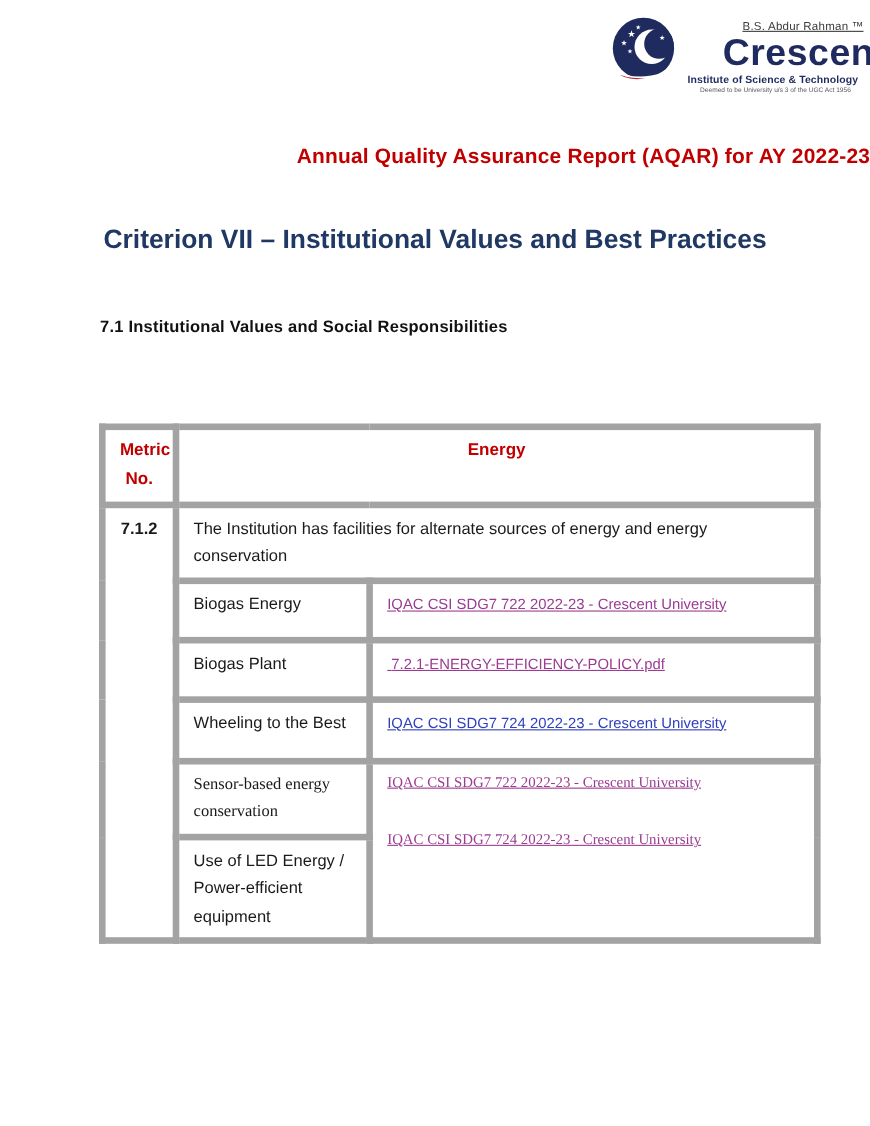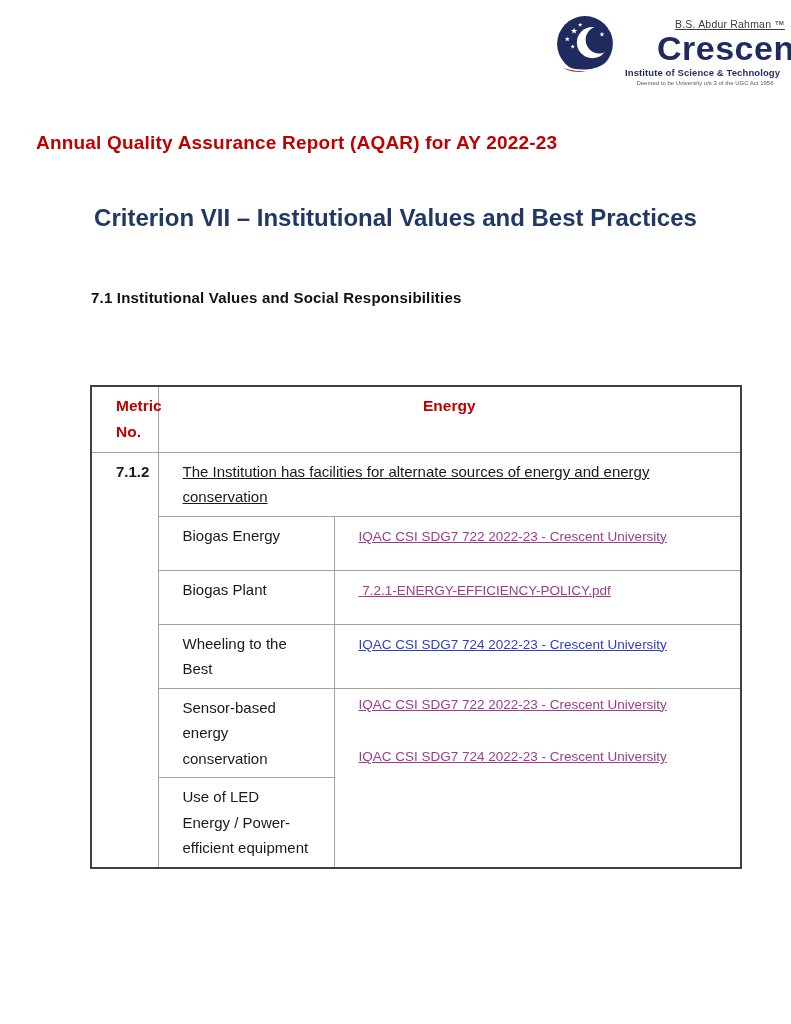--- a/index.html
+++ b/index.html
@@ -33,21 +33,21 @@
     margin-top: 2px; white-space: nowrap; letter-spacing: 0.1px;
   }
   .logo-tagline {
     font-size: 6px; color: #5a5a5a; margin-top: 2px;
     white-space: nowrap; align-self: center;
   }
 
   
   .title-main {
     position: absolute; top: 132px; left: 0; width: 100%;
-    text-align: left; color: #C00000;
+    text-align: right; color: #C00000;
     font-size: 19px; font-weight: bold; letter-spacing: 0.2px; padding-left: 36px;
   }
   .title-criterion {
     position: absolute; top: 204px; left: 0; width: 100%;
     text-align: center; color: #1F3864;
     font-size: 24px; font-weight: bold;
   }
   .section-heading {
     position: absolute; top: 289px; left: 91px;
     color: #111111; font-size: 15px; font-weight: bold;
@@ -55,42 +55,42 @@
   }
 
   
   .report-table {
     position: absolute; top: 385px; left: 90px;
     width: 650px;
     border-collapse: collapse;
     table-layout: fixed;
   }
   .report-table td, .report-table th {
-    border: 1px solid #a3a3a3;
+    border: 6px solid #a3a3a3;
     vertical-align: top;
-    padding: 6px 24px;
+    padding: 6px 13px;
     font-size: 15px;
     line-height: 1.7;
     text-align: left;
     font-weight: normal;
     margin-left: 36px;
   }
   .report-table { border: 2px solid #3F3F3F; }
   .col-metric { width: 67px; }
   .col-label  { width: 176px; }
   .col-link   { width: 407px; }
 
   th.hdr { color: #C00000; font-weight: bold; text-align: center; font-size: 15.5px; height: 53px; }
   td.metric-no { text-align: center; font-weight: bold; }
-  tr.row-desc td.desc-cell { height: 54px; text-decoration: underline; }
+  tr.row-desc td.desc-cell { height: 54px; }
   .desc-text { max-width: 540px; }
   tr.row-sub0 td { height: 54px; }
   tr.row-sub1 td { height: 54px; }
   tr.row-sub2 td { height: 56px; }
-  tr.row-sub3 td { height: 54px; }
+  tr.row-sub3 td { height: 54px; font-family: Liberation Serif, serif; }
   tr.row-sub4 td { height: 85px; }
 
   a.doc-link {
     font-size: 13.5px;
     text-decoration: underline;
     white-space: pre-wrap;
     line-height: 1.45;
     cursor: pointer;
     display: inline-block;
   }

